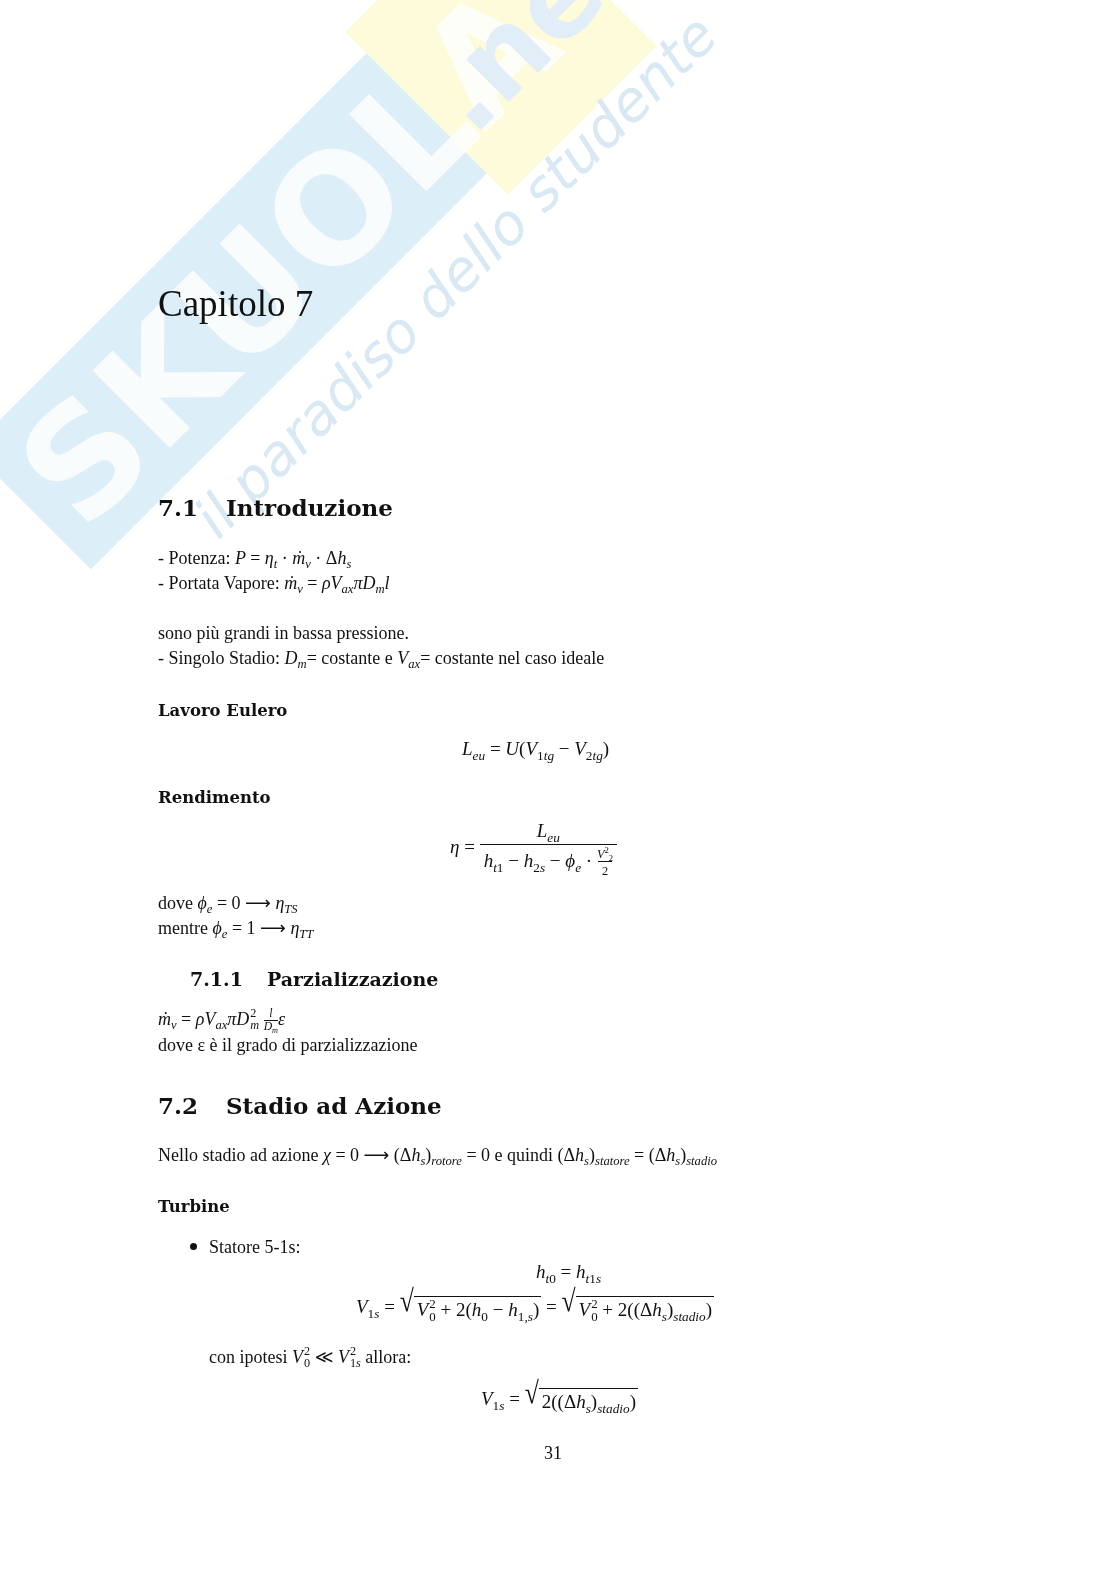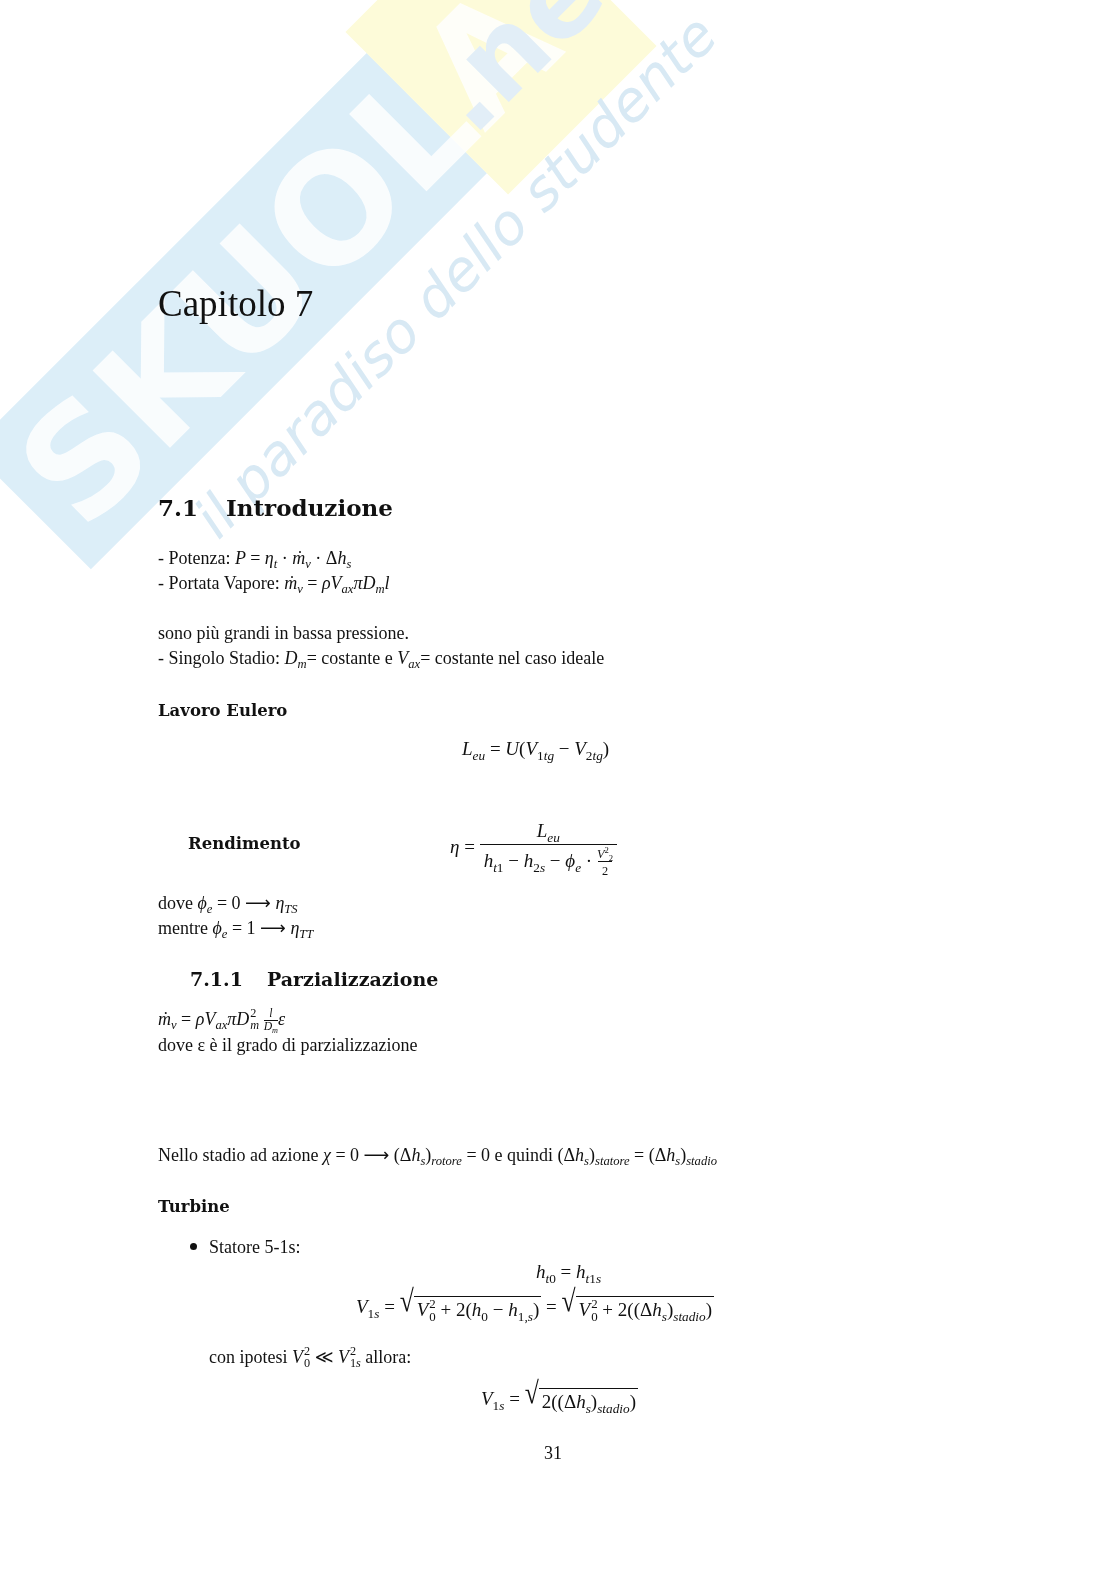--- a/index.html
+++ b/index.html
@@ -72,21 +72,21 @@
     <div class="abs txt" style="left:158px; top:621px;">sono più grandi in bassa pressione.</div>
     <div class="abs txt" style="left:158px; top:646px;">
       <span>- Singolo Stadio: </span><span class="m">D<sub>m</sub></span><span>= costante e </span><span class="m">V<sub>ax</sub></span><span>= costante nel caso ideale</span>
     </div>
 
     <div class="abs para-h" style="left:158px; top:701px;">Lavoro Eulero</div>
     <div class="abs eq m" style="left:462px; top:738px;">
       L<sub>eu</sub> <span class="r">=</span> U<span class="r">(</span>V<sub><span class="r">1</span>tg</sub> <span class="r">−</span> V<sub><span class="r">2</span>tg</sub><span class="r">)</span>
     </div>
 
-    <div class="abs para-h" style="left:158px; top:834px;margin-left:30px;">Rendimento</div>
+    <div class="abs para-h" style="left:158px; top:788px;">Rendimento</div>
     <div class="abs eq m" style="left:450px; top:820px;">
       η <span class="r">=</span>
       <span class="frac">
         <span class="n">L<sub>eu</sub></span>
         <span class="d">h<sub>t<span class="r">1</span></sub> <span class="r">−</span> h<sub><span class="r">2</span>s</sub> <span class="r">−</span> ϕ<sub>e</sub> <span class="r">·</span> <span class="sfrac">
               <span>V<sup><span class="r">2</span></sup><sub><span class="r">2</span></sub></span>
               <span class="d r">2</span>
             </span></span>
       </span>
     </div>
@@ -104,20 +104,23 @@
       <span class="m">ṁ<sub>v</sub> <span class="r">=</span> ρV<sub>ax</sub>πD<span class="subsup">
             <span class="r">2</span>
             <span>m</span>
           </span> <span class="sfrac">
             <span>l</span>
             <span class="d">D<sub>m</sub></span>
           </span>ε</span>
     </div>
     <div class="abs txt" style="left:158px; top:1033px;">dove ε è il grado di parzializzazione</div>
 
+    <div class="abs sec" style="left:158px; top:1092px;">
+      <span class="num">7.2</span><span>Stadio ad Azione</span>
+    </div>
     <div class="abs txt" style="left:158px; top:1143px;">
       <span>Nello stadio ad azione </span><span class="m">χ <span class="r">= 0 ⟶ (Δ</span>h<sub>s</sub><span class="r">)</span><sub>rotore</sub> <span class="r">= 0</span></span><span> e quindi </span><span class="m"><span class="r">(Δ</span>h<sub>s</sub><span class="r">)</span><sub>statore</sub> <span class="r">= (Δ</span>h<sub>s</sub><span class="r">)</span><sub>stadio</sub></span>
     </div>
 
     <div class="abs para-h" style="left:158px; top:1197px;">Turbine</div>
     <div class="abs txt" style="left:190px; top:1235px;">
       <span class="bullet"></span><span>Statore 5-1s:</span>
     </div>
     <div class="abs eq m" style="left:536px; top:1261px;">
       h<sub>t<span class="r">0</span></sub> <span class="r">=</span> h<sub>t<span class="r">1</span>s</sub>

